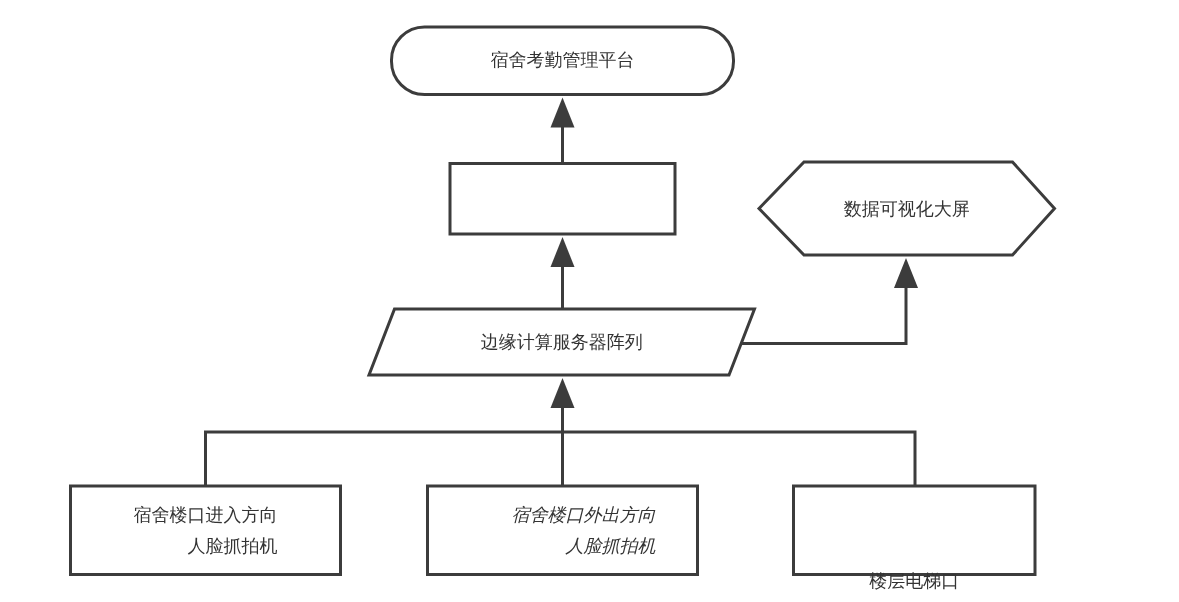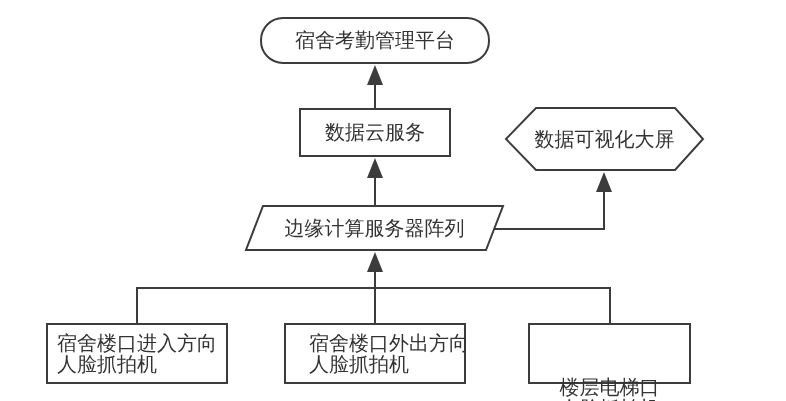--- a/index.html
+++ b/index.html
@@ -39,33 +39,33 @@
   }
   .arrowhead {
     fill: var(--stroke);
     stroke: none;
   }
   .label {
     position: absolute;
     display: flex;
     align-items: center;
     justify-content: center;
-    text-align: left;
+    text-align: right;
     color: var(--text);
-    font-size: 20px;
+    font-size: 12px;
     line-height: 21px;
     white-space: pre-line;
     pointer-events: none;
   }
   .label-platform { left: 261px; top: 18px;  width: 228px; height: 45px; }
   .label-cloud    { left: 300px; top: 109px; width: 150px; height: 47px; }
   .label-screen   { left: 506px; top: 108px; width: 197px; height: 62px; }
   .label-edge     { left: 246px; top: 206px; width: 257px; height: 44px; }
   .label-cam1     { left: 47px;  top: 324px; width: 180px; height: 59px; }
-  .label-cam2     { left: 285px; top: 324px; width: 208px; height: 59px; }
+  .label-cam2     { left: 285px; top: 324px; width: 208px; height: 59px; font-style: italic; }
   .label-cam3     { left: 529px; top: 324px; width: 161px; height: 59px; margin-top: 44px; }
 </style>
 </head>
 <body>
 
 <div class="canvas">
 
   <svg class="diagram-svg" width="786" height="401" viewBox="0 0 786 401">
 
     <g>
@@ -92,21 +92,20 @@
     <rect class="shape" x="261" y="18" width="228" height="45" rx="22" ry="22"></rect>
     <rect class="shape" x="300" y="109" width="150" height="47"></rect>
     <polygon class="shape" points="506,139 536,108 675,108 703,139 675,170 536,170"></polygon>
     <polygon class="shape" points="263,206 503,206 486,250 246,250"></polygon>
     <rect class="shape" x="47" y="324" width="180" height="59"></rect>
     <rect class="shape" x="285" y="324" width="180" height="59"></rect>
     <rect class="shape" x="529" y="324" width="161" height="59"></rect>
   </svg>
 
   <div class="label label-platform">宿舍考勤管理平台</div>
-  <div class="label label-cloud">数据云服务</div>
   <div class="label label-edge">边缘计算服务器阵列</div>
   <div class="label label-screen">数据可视化大屏</div>
   <div class="label label-cam1">宿舍楼口进入方向
 人脸抓拍机</div>
   <div class="label label-cam2">宿舍楼口外出方向
 人脸抓拍机</div>
   <div class="label label-cam3">楼层电梯口
 人脸抓拍机</div>
 </div>
 

